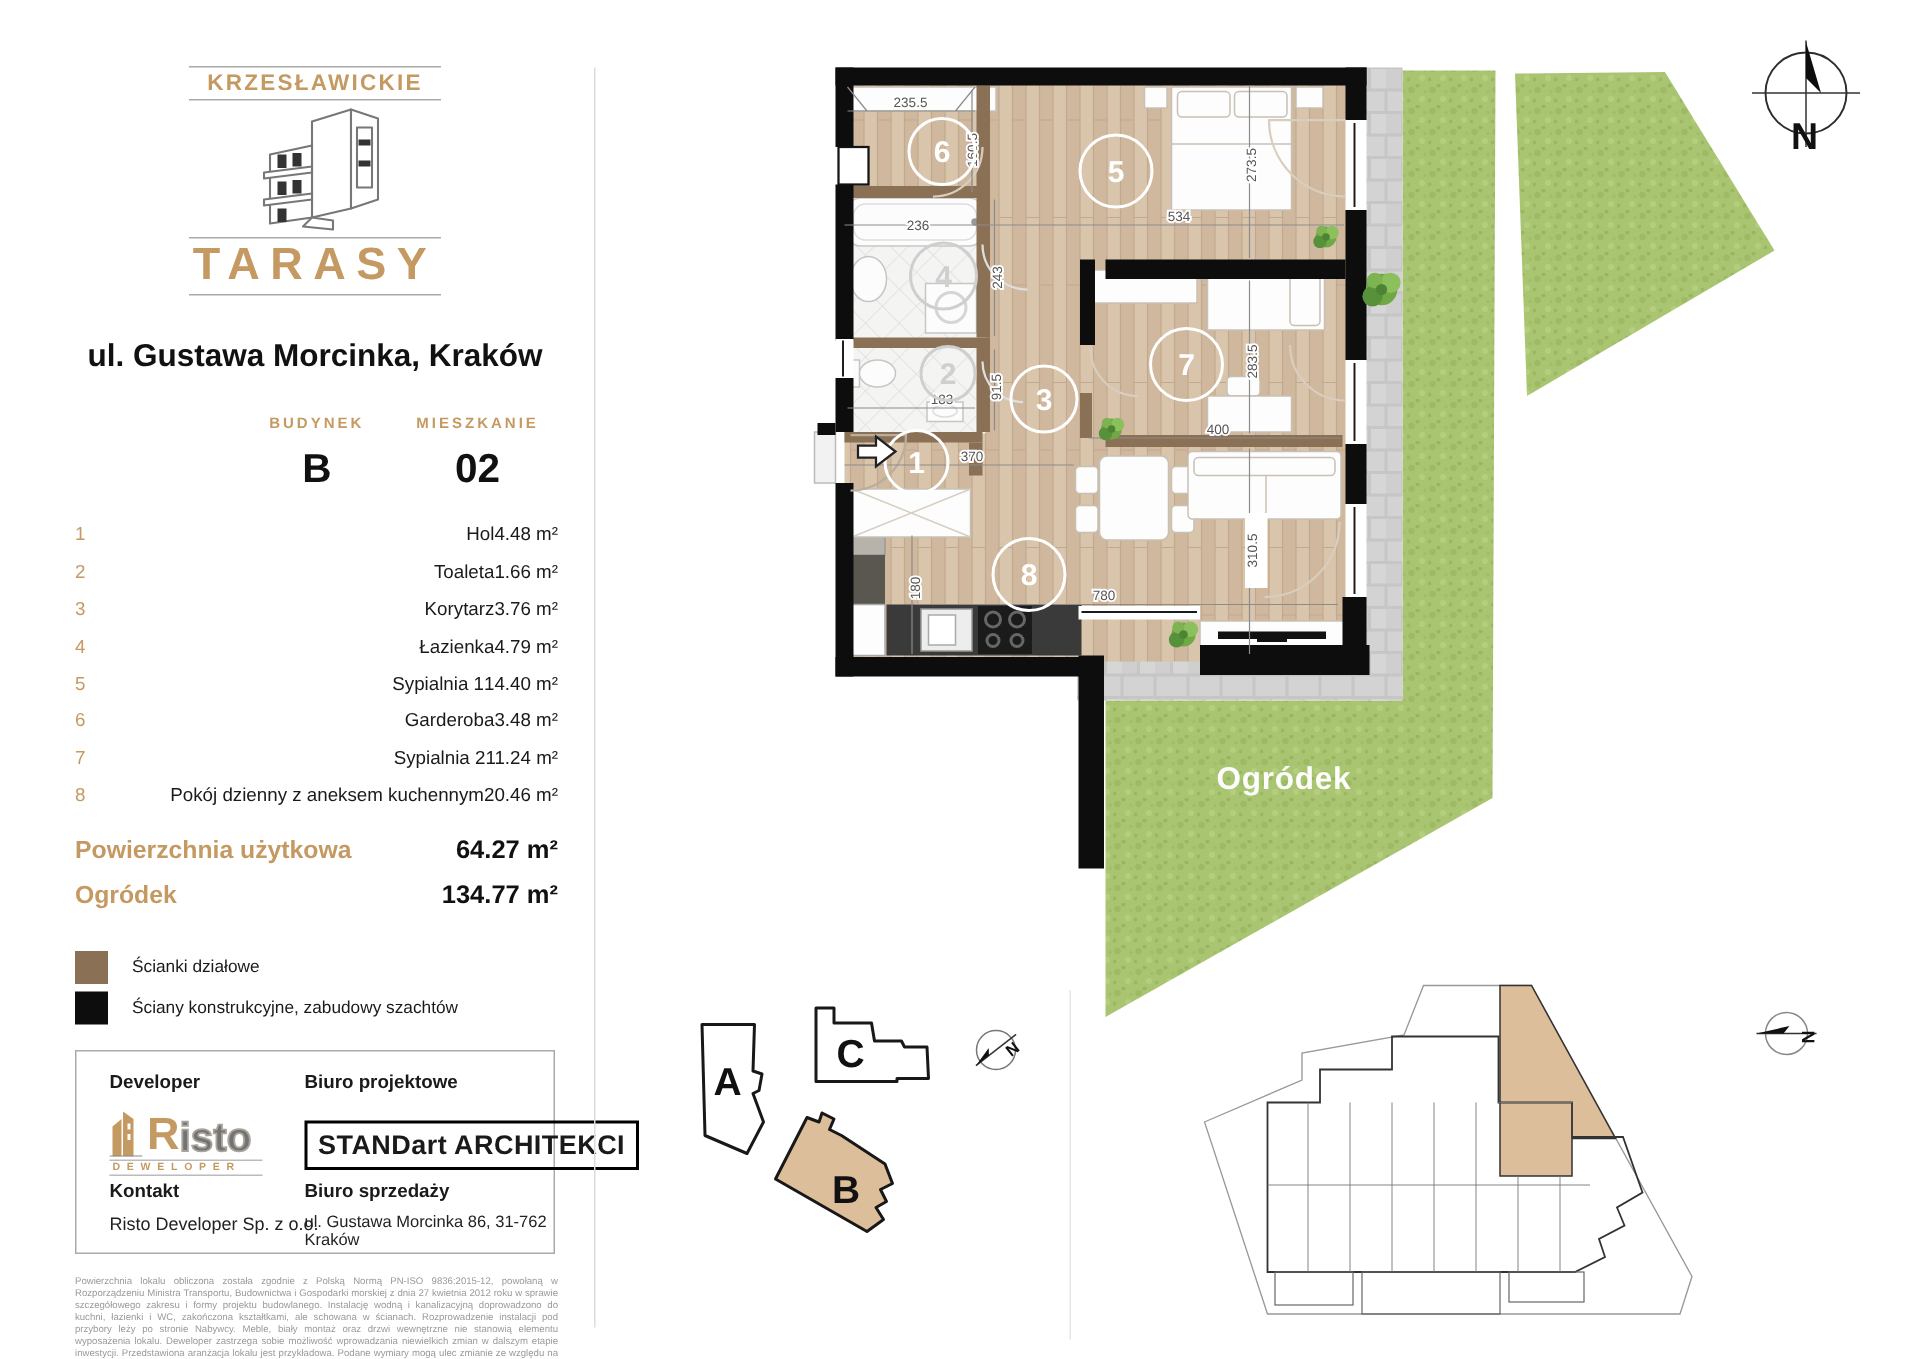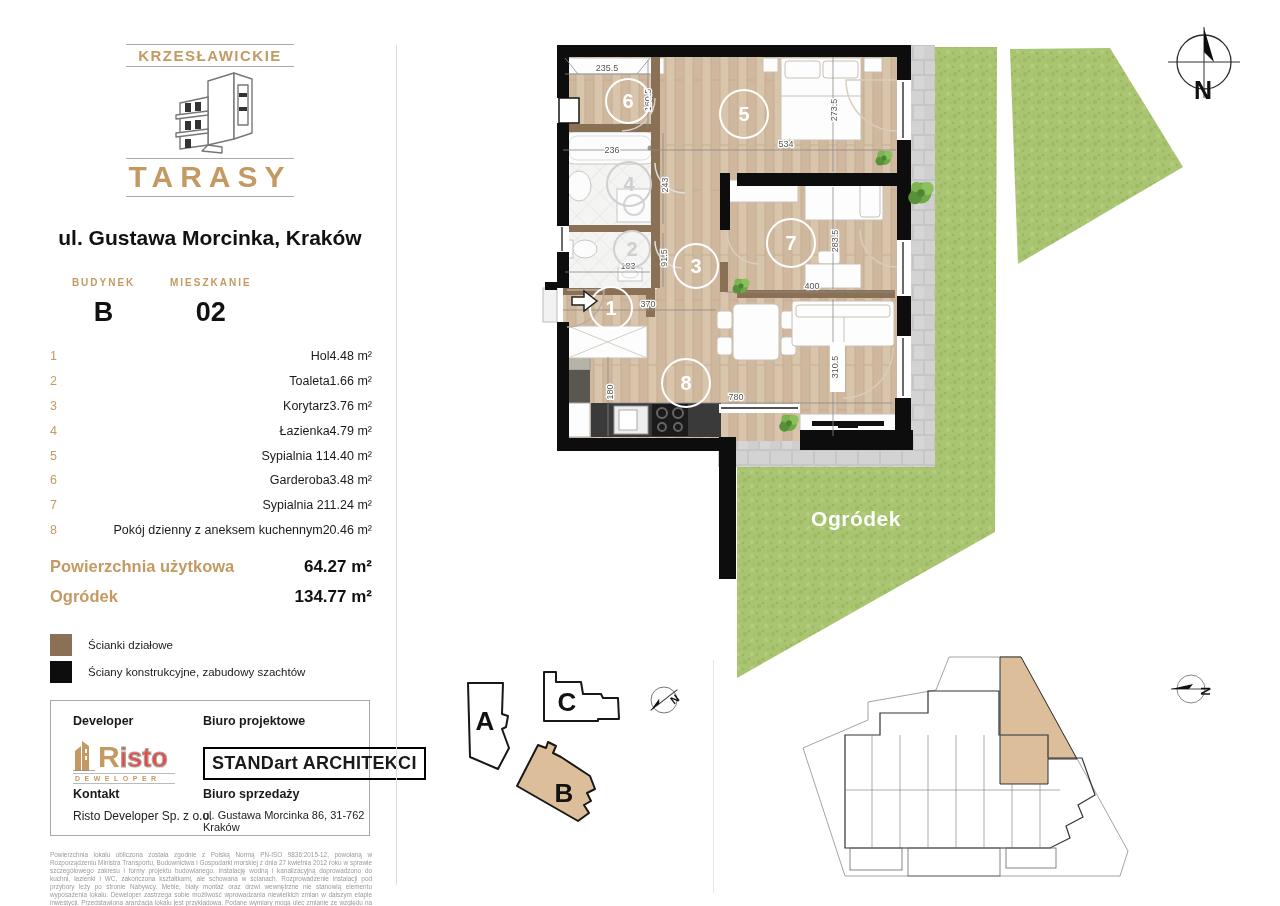--- a/index.html
+++ b/index.html
@@ -5,39 +5,39 @@
   html,body{margin:0;padding:0;background:#fff;}
   body{width:1280px;height:906px;position:relative;overflow:hidden;
        font-family:"Liberation Sans","DejaVu Sans",sans-serif;color:#1a1a1a;}
   .abs{position:absolute;}
   :root{--gold:#C49A62;--ink:#151515;}
   
   .rule{height:1px;background:#a9a9a9;}
   .logo-top{font-size:15px;font-weight:700;letter-spacing:1.5px;color:var(--gold);text-align:center;}
   .logo-bottom{font-size:30px;font-weight:700;letter-spacing:7px;color:var(--gold);text-align:center;}
   .address{font-size:21px;font-weight:700;text-align:center;color:#111;}
-  .cols{display:flex;justify-content:flex-start;}
+  .cols{display:flex;justify-content:flex-end;}
   .col{width:33.3%;text-align:center;}
   .col-label{font-size:10px;font-weight:700;letter-spacing:2px;color:var(--gold);}
   .col-value{font-size:27px;font-weight:700;color:#111;margin-top:9px;}
   .room-row{display:flex;align-items:center;height:24.8px;font-size:12.5px;}
   .room-no{width:18px;color:var(--gold);flex:none;}
   .room-name{flex:1;padding-left:6px;text-align:right;}
   .room-area{text-align:right;white-space:nowrap;}
   .total-row{display:flex;align-items:baseline;height:30px;}
   .total-label{flex:1;font-size:16.5px;font-weight:700;color:var(--gold);}
   .total-value{font-size:17px;font-weight:700;color:#111;}
   .legend-row{display:flex;align-items:center;height:22px;margin-bottom:5px;}
   .swatch{width:22px;height:22px;flex:none;margin-right:16px;}
   .legend-label{font-size:11.5px;}
   .devbox{border:1px solid #aaa;background:#fff;}
   .devbox .h{font-size:12.5px;font-weight:700;}
   .risto{display:flex;align-items:flex-end;height:34px;}
   .risto-r{font-size:30px;line-height:28px;font-weight:700;color:var(--gold);margin-left:3px;}
-  .risto-isto{font-size:27px;line-height:26px;font-weight:700;color:#ef4444;
+  .risto-isto{font-size:27px;line-height:26px;font-weight:700;color:#737373;
               -webkit-text-stroke:1.2px #a9a49b;}
   .risto-sub{width:100px;margin-top:2px;font-size:7px;font-weight:700;letter-spacing:4.5px;
              color:var(--gold);border-top:1px solid #bbb;border-bottom:1px solid #bbb;
              padding:1px 0 1px 2px;}
   .standart{display:inline-block;border:2px solid #000;padding:4px 7px;font-size:18px;
             font-weight:700;white-space:nowrap;letter-spacing:.3px;}
   .small{font-size:11px;color:#222;}
   .disclaimer{font-size:6.4px;line-height:8px;color:#9a9a9a;text-align:justify;}
   .divider{width:1px;background:#dcdcdc;}
   

